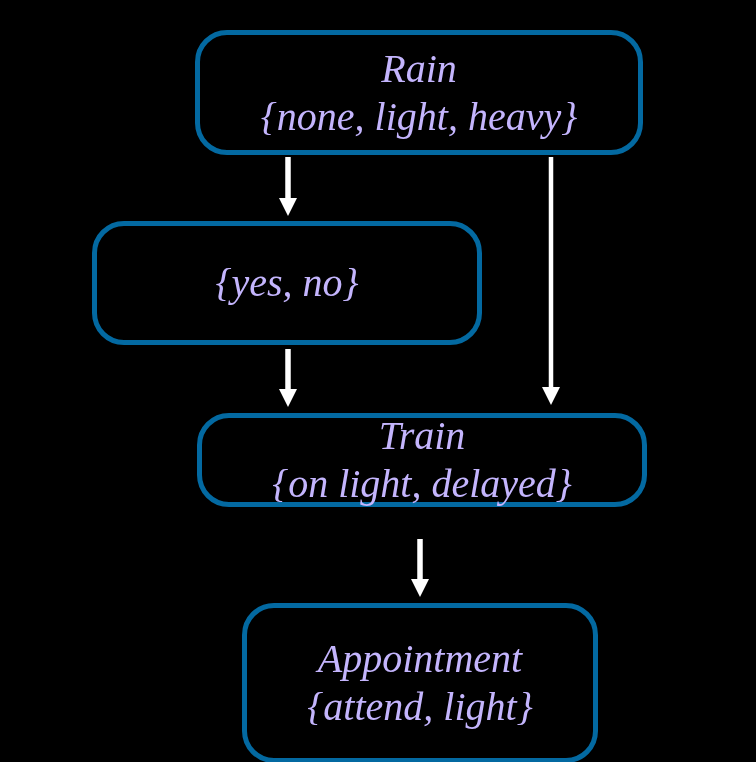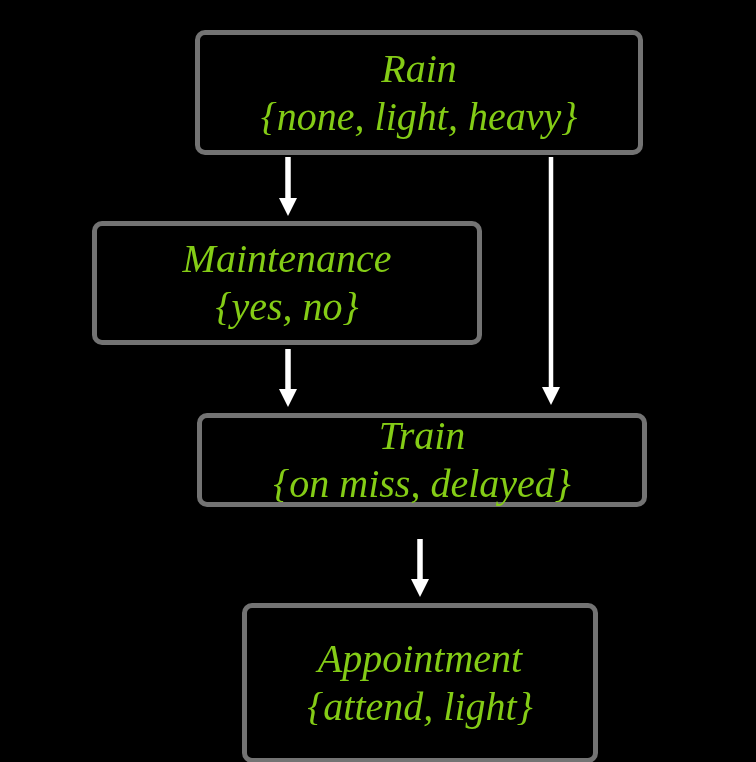--- a/index.html
+++ b/index.html
@@ -24,24 +24,24 @@
   }
   .edges-layer line {
     stroke-width: 5.5px;
   }
   .edge-long line {
     stroke-width: 4.5px;
   }
   .node {
     position: absolute;
     box-sizing: border-box;
-    border: 5px solid #737373;
-    border-radius: 10px;
+    border: 5px solid #0369a1;
+    border-radius: 32px;
     background: #000000;
-    color: #84cc16;
+    color: #c4b5fd;
     display: flex;
     flex-direction: column;
     align-items: center;
     justify-content: center;
     text-align: center;
     font-style: italic;
     font-size: 40px;
     line-height: 48px;
   }
   .node-rain        { left: 195px; top:  30px; width: 448px; height: 125px; }
@@ -72,27 +72,26 @@
       <polygon points="420,597 411,579 429,579" fill="#ffffff"></polygon>
     </g>
   </svg>
 
   <div class="node node-rain">
     <div class="node-label">Rain</div>
     <div class="node-values">{none, light, heavy}</div>
   </div>
 
   <div class="node node-maintenance">
-    <div class="node-label">Maintenance</div>
     <div class="node-values">{yes, no}</div>
   </div>
 
   <div class="node node-train">
     <div class="node-label">Train</div>
-    <div class="node-values">{on miss, delayed}</div>
+    <div class="node-values">{on light, delayed}</div>
   </div>
 
   <div class="node node-appointment">
     <div class="node-label">Appointment</div>
     <div class="node-values">{attend, light}</div>
   </div>
 
 </div>
 
 </body></html>

